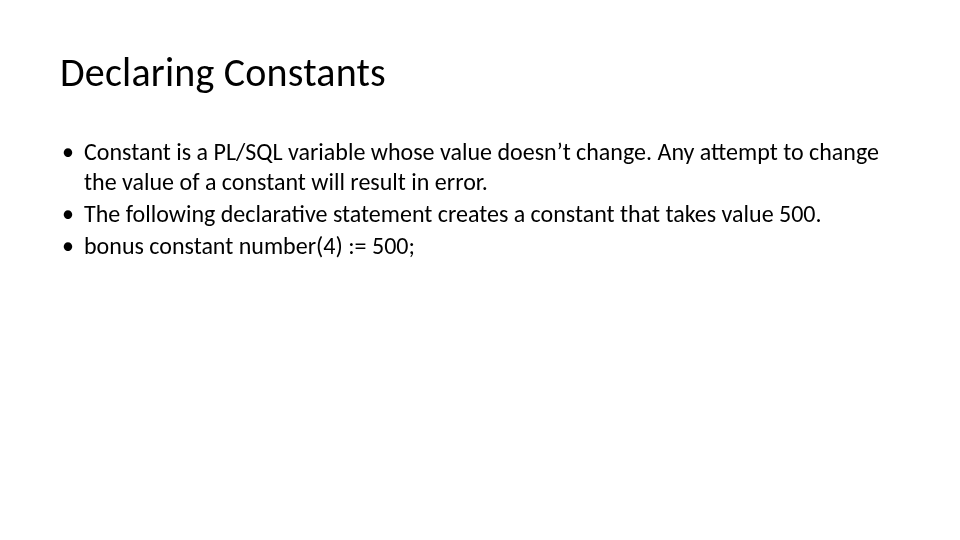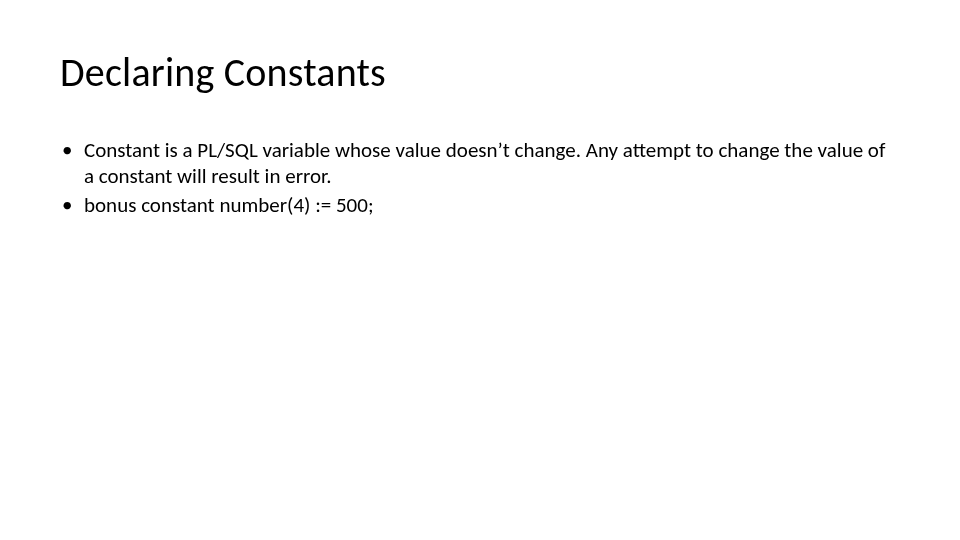--- a/index.html
+++ b/index.html
@@ -18,21 +18,21 @@
     box-sizing: border-box;
     padding: 48px 60px 0 60px;
   }
   .title {
     font-size: 40px;
     font-weight: 400;
     margin: 0 0 40px 0;
     letter-spacing: 0.2px;
   }
   .body {
-    font-size: 21px;
+    font-size: 24px;
     line-height: 1.25;
   }
   .bullet {
     position: relative;
     padding-left: 24px;
     margin: 0 0 2px 0;
   }
   .bullet::before {
     content: "•";
     position: absolute;
@@ -40,15 +40,16 @@
     top: 0;
   }
 </style>
 </head>
 <body>
 
 <div class="slide">
   <h1 class="title">Declaring Constants</h1>
   <div class="body">
     <div class="bullet">Constant is a PL/SQL variable whose value doesn’t change. Any attempt to change the value of a constant will result in error.</div>
+    <div class="bullet">The following declarative statement creates a constant that takes value 500.</div>
     <div class="bullet">bonus constant  number(4) :=  500;</div>
   </div>
 </div>
 
 </body></html>

